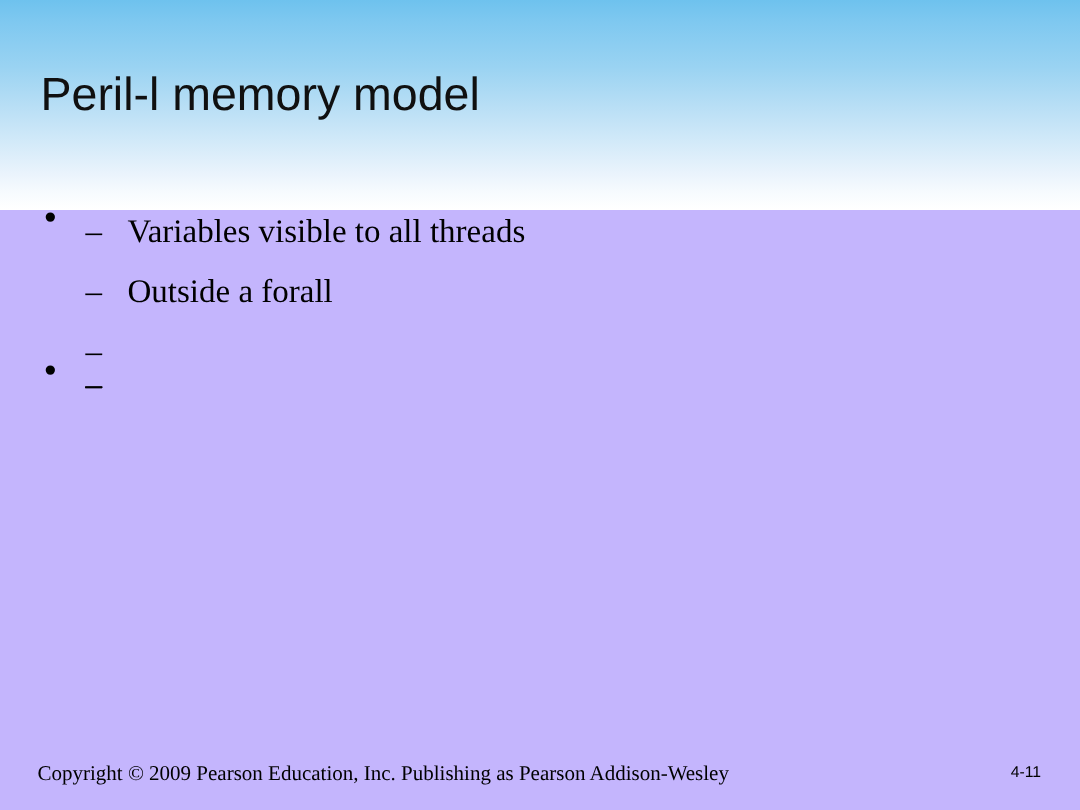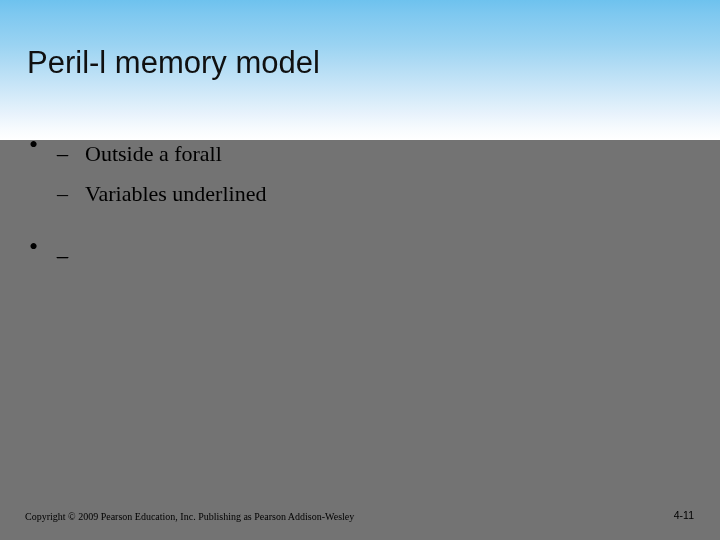--- a/index.html
+++ b/index.html
@@ -12,21 +12,21 @@
     height: 540px;
     overflow: hidden;
     font-family: "Liberation Serif", "DejaVu Serif", serif;
     background: #ffffff;
   }
 
   #slide {
     position: relative;
     width: 720px;
     height: 540px;
-    background: #737373;
+    background: #c4b5fd;
     overflow: hidden;
   }
 
   
   #sky-gradient {
     position: absolute;
     left: 0;
     top: 0;
     width: 720px;
     height: 140px;
@@ -103,21 +103,21 @@
   .gap-between-sections {
     height: 12px;
   }
 
   
   #footer-copyright {
     position: absolute;
     left: 25px;
     top: 510px;
     font-family: "Liberation Serif", "DejaVu Serif", serif;
-    font-size: 10px;
+    font-size: 14px;
     line-height: 13px;
     color: #000000;
     white-space: nowrap;
   }
   #footer-pagenum {
     position: absolute;
     right: 26px;
     top: 509px;
     font-family: "Liberation Sans", "DejaVu Sans", sans-serif;
     font-size: 10.5px;
@@ -135,28 +135,28 @@
   <div id="title">Peril-l memory model</div>
 
   <div id="body-content">
 
     <div class="lvl1">
       <span class="bullet-dot">•</span>
     </div>
     <div class="lvl2-group">
       <div class="lvl2">
         <span class="bullet-dash">–</span>
+        <span>Variables visible to all threads</span>
       </div>
       <div class="lvl2">
         <span class="bullet-dash">–</span>
         <span>Outside a forall</span>
       </div>
       <div class="lvl2">
         <span class="bullet-dash">–</span>
-        <span>Variables underlined</span>
       </div>
     </div>
 
     <div class="gap-between-sections"></div>
 
     <div class="lvl1">
       <span class="bullet-dot">•</span>
     </div>
     <div class="lvl2-group">
       <div class="lvl2">

